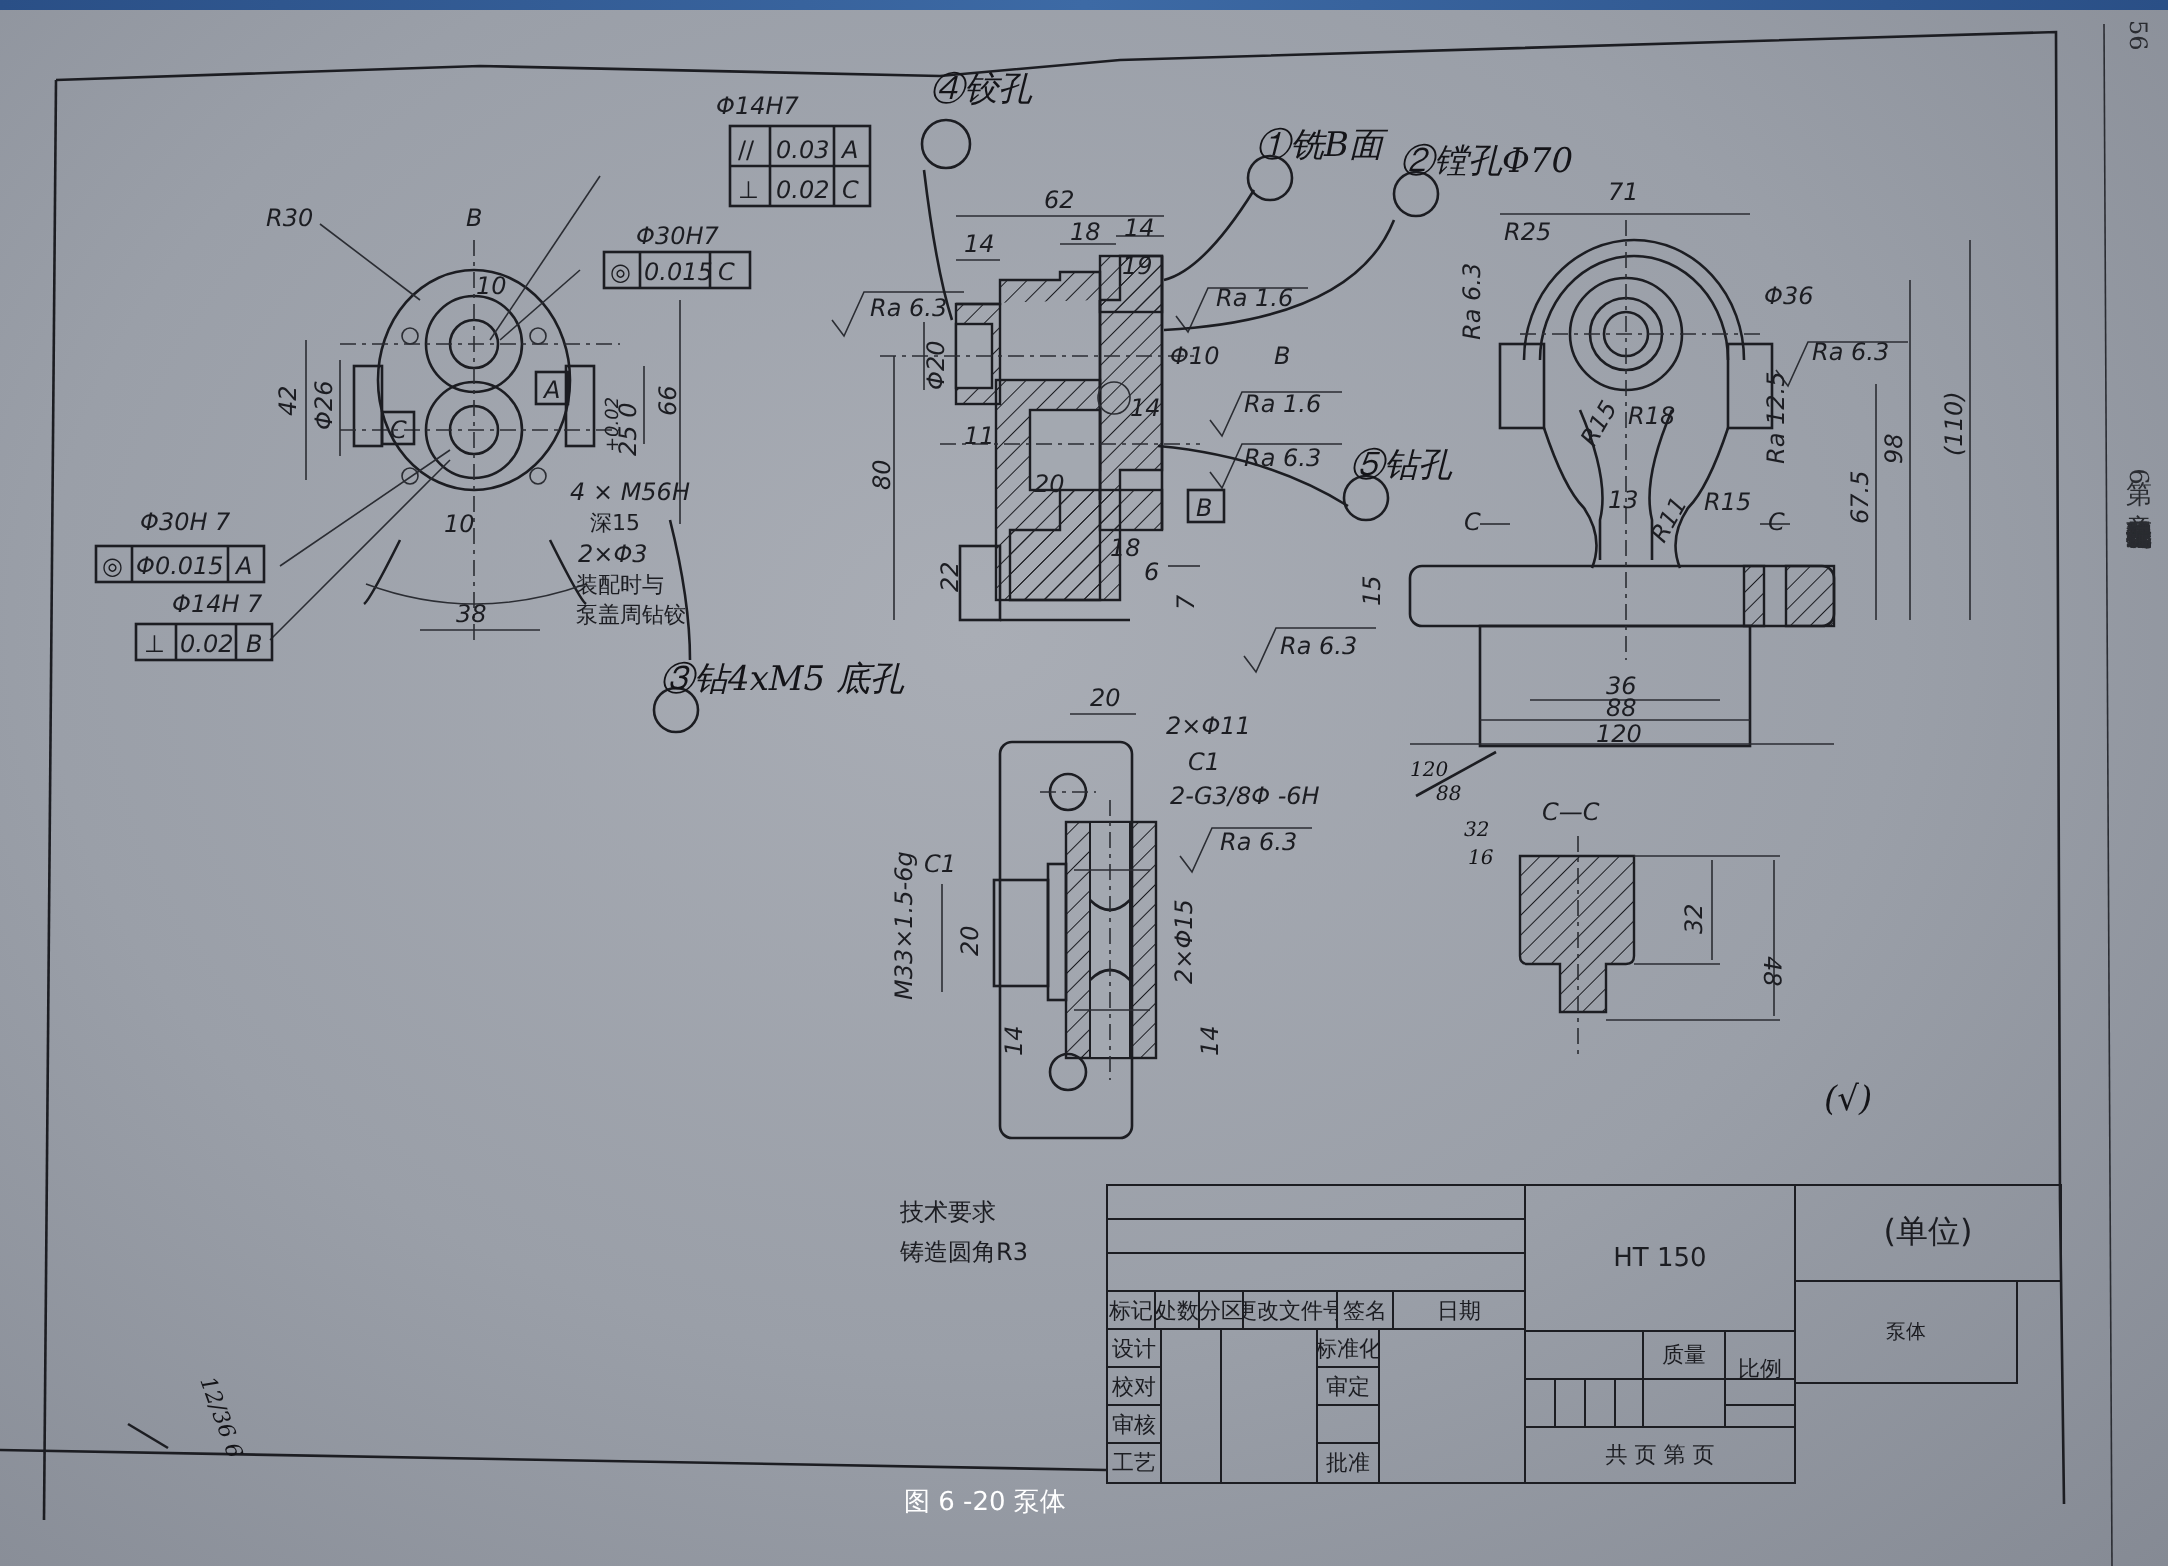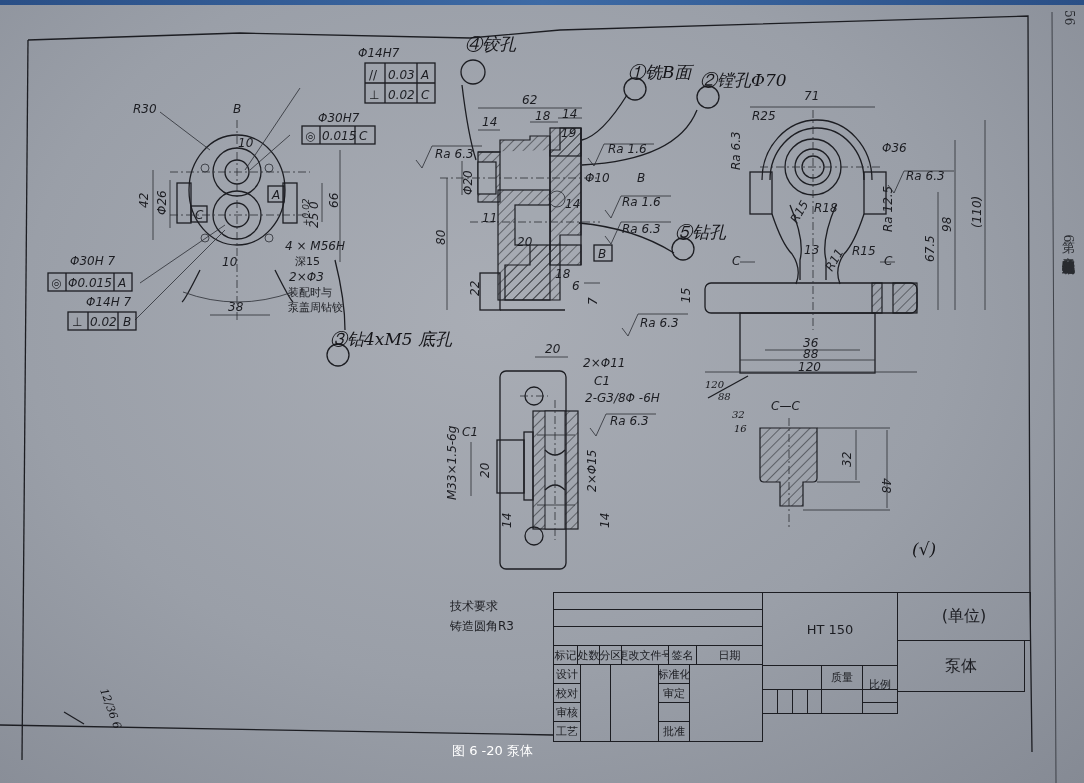--- a/index.html
+++ b/index.html
@@ -338,18 +338,19 @@
   <div class="cell" style="left:209px;top:0;width:136px;height:74px;font-size:13px">HT 150</div>
   <div class="cell" style="left:209px;top:73px;width:60px;height:25px"></div>
   <div class="cell" style="left:268px;top:73px;width:42px;height:25px">质量</div>
   <div class="cell" style="left:309px;top:73px;width:36px;height:38px">比例</div>
   <div class="cell" style="left:209px;top:97px;width:16px;height:25px"></div>
   <div class="cell" style="left:224px;top:97px;width:16px;height:25px"></div>
   <div class="cell" style="left:239px;top:97px;width:16px;height:25px"></div>
   <div class="cell" style="left:254px;top:97px;width:15px;height:25px"></div>
   <div class="cell" style="left:268px;top:97px;width:42px;height:25px"></div>
   <div class="cell" style="left:309px;top:97px;width:36px;height:25px"></div>
+  <div class="cell" style="left:209px;top:121px;width:136px;height:29px">共  页  第  页</div>
 
   <div class="cell" style="left:344px;top:0;width:134px;height:49px;font-size:16px">(单位)</div>
-  <div class="cell" style="left:344px;top:48px;width:128px;height:52px;font-size:16px">泵体</div>
+  <div class="cell" style="left:344px;top:48px;width:112px;height:52px;font-size:10px">泵体</div>
 </div>
 
 <div class="caption">图 6 -20   泵体</div>
 
 </body></html>

